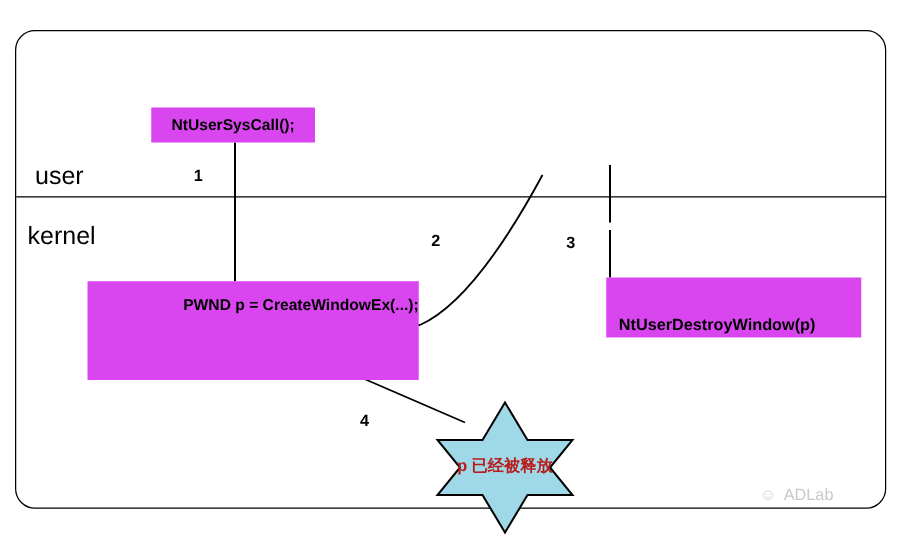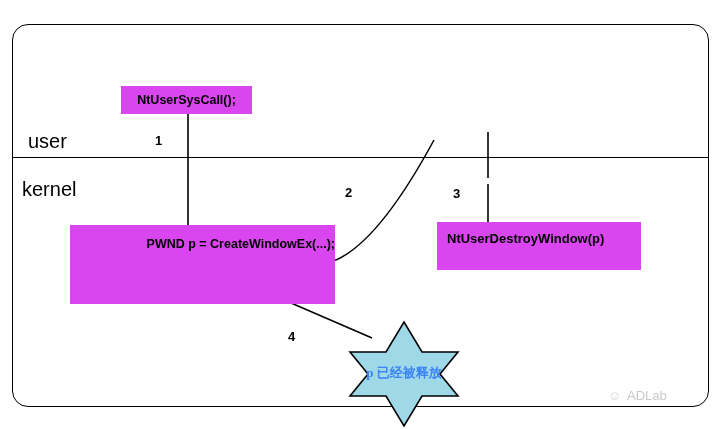--- a/index.html
+++ b/index.html
@@ -128,23 +128,23 @@
   }
   #star-wrap svg { display: block; }
   #star-text {
     position: absolute;
     left: 0;
     top: 44px;
     width: 136px;
     text-align: center;
     font-size: 13px;
     font-weight: bold;
-    color: #3b82f6;
-    white-space: nowrap;
-    font-family: Liberation Serif, serif;
+    color: #b91c1c;
+    white-space: nowrap;
+    font-family: Liberation Sans, sans-serif;
   }
 
   
   #watermark {
     position: absolute;
     left: 607px;
     top: 388px;
     display: flex;
     align-items: center;
     gap: 5px;
@@ -188,21 +188,21 @@
     <line x1="244" y1="260" x2="336" y2="260" stroke="#000000" stroke-width="1.5"></line>
 
     <line x1="268" y1="293" x2="372" y2="338" stroke="#000000" stroke-width="1.5"></line>
   </svg>
 
   <div class="box centered" id="box-sys">
     <span>NtUserSysCall();</span>
   </div>
 
 
-  <div class="box" id="box-ntdestroy" style="display:flex;align-items:flex-start;padding-top:8px;padding-left:10px;">
+  <div class="box" id="box-ntdestroy" style="display:flex;align-items:flex-end;padding-top:8px;padding-left:10px;margin-left:48px;">
     <span>NtUserDestroyWindow(p)</span>
   </div>
 
   <div class="box" id="box-kernelcode">
     <span class="code-line">PWND p = CreateWindowEx(...);</span>
   </div>
 
   <div class="step-num" id="step-1">1</div>
   <div class="step-num" id="step-2">2</div>
   <div class="step-num" id="step-3">3</div>

